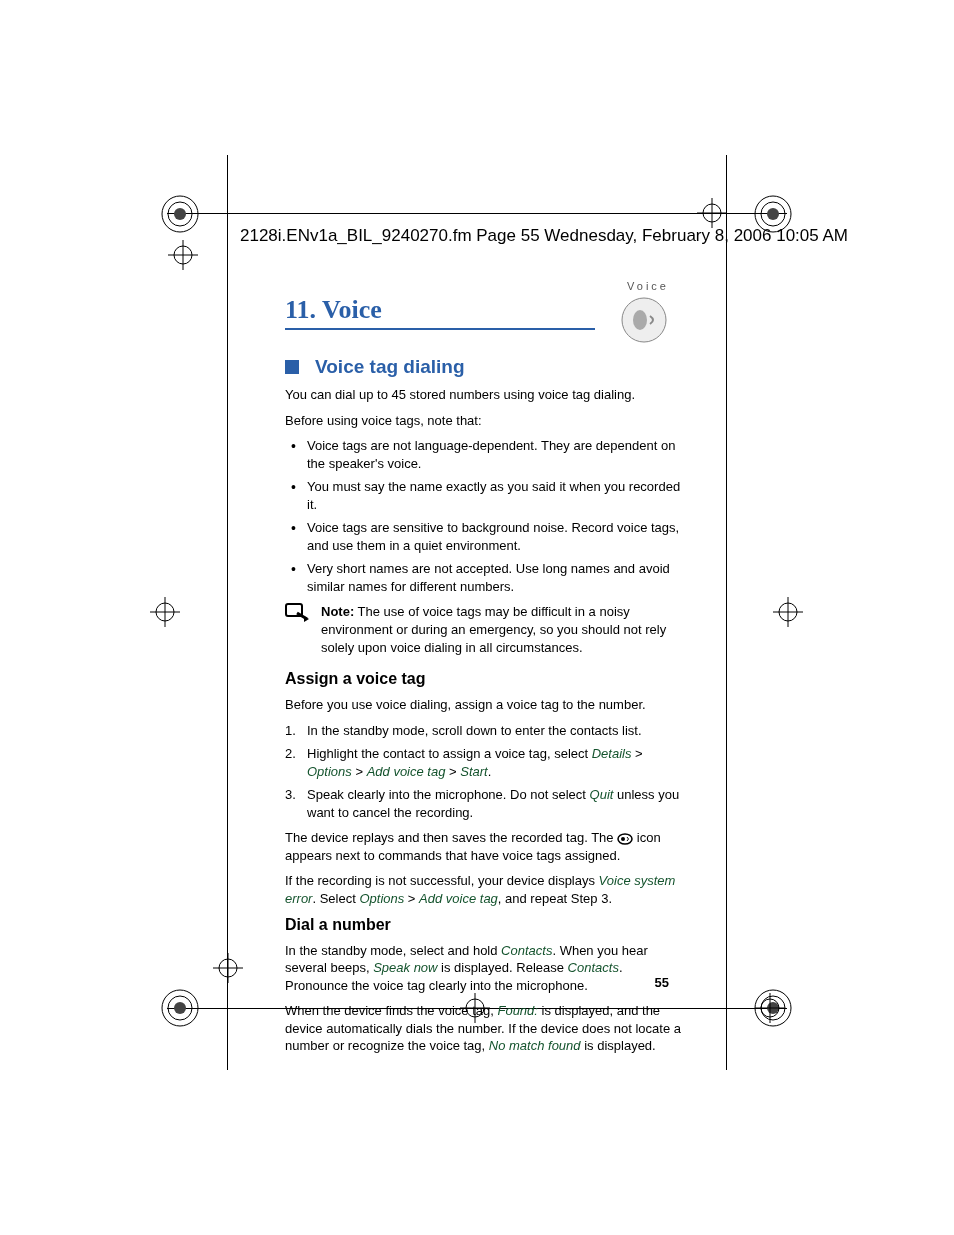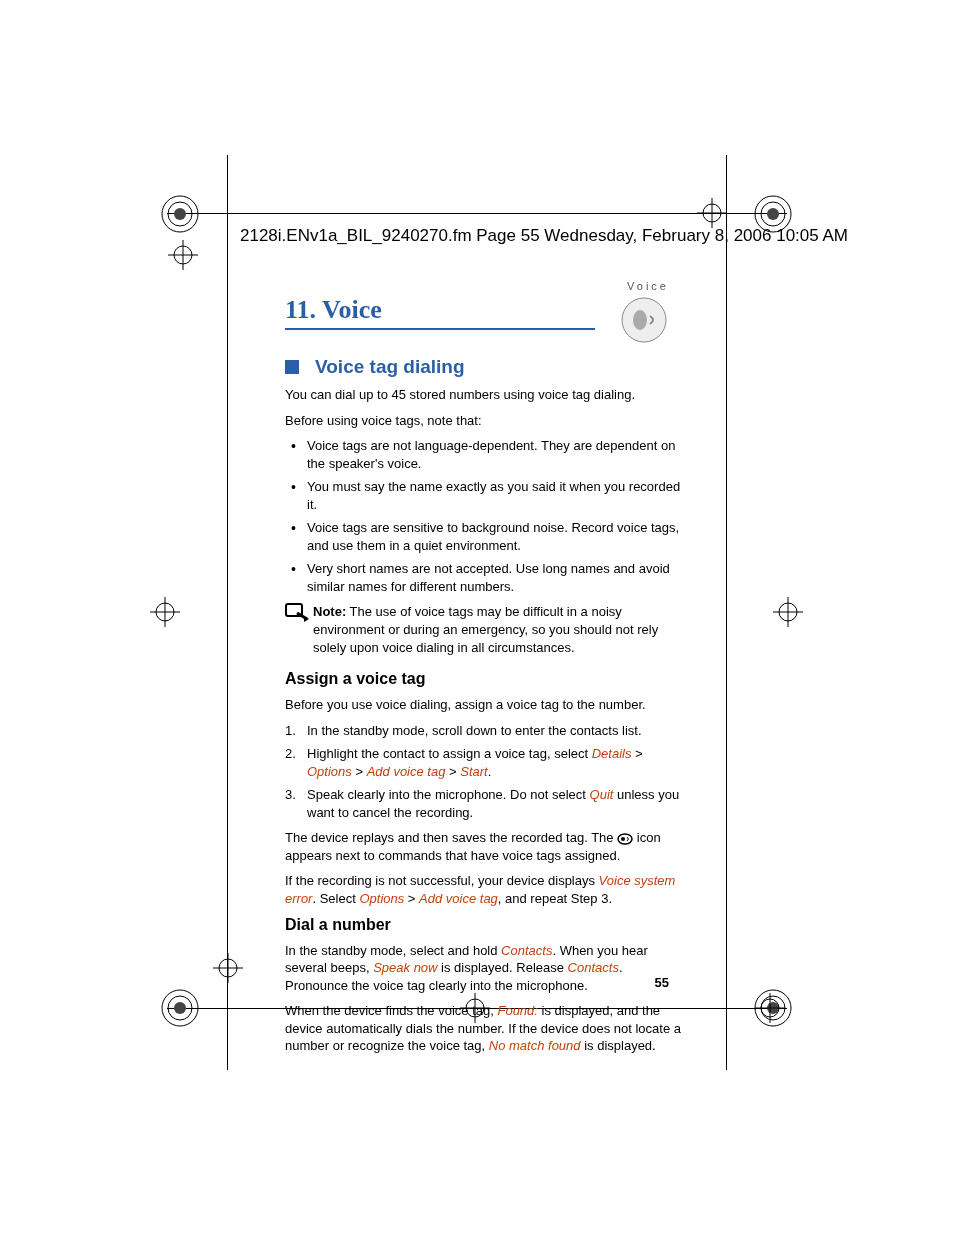--- a/index.html
+++ b/index.html
@@ -98,21 +98,21 @@
   margin-bottom: 6px;
 }
 ul.bullets li::before {
   content: "•";
   position: absolute;
   left: 6px;
   font-size: 14px;
 }
 .note-row {
   display: flex;
-  gap: 4px;
+  gap: 12px;
   margin-bottom: 14px;
   margin-top: 4px;
 }
 .note-icon {
   flex-shrink: 0;
   width: 24px;
   height: 20px;
 }
 .note-text {
   font-size: 13px;
@@ -137,21 +137,21 @@
   position: relative;
   margin-bottom: 6px;
   counter-increment: step;
 }
 ol.steps li::before {
   content: counter(step) ".";
   position: absolute;
   left: 0;
 }
 .ital-link {
-  color: #c2410c;
+  color: #14532d;
   font-style: italic;
 }
 .page-num {
   position: absolute;
   bottom: 245px;
   right: 285px;
   font-size: 13px;
   font-weight: bold;
 }
 .chap-icon {

